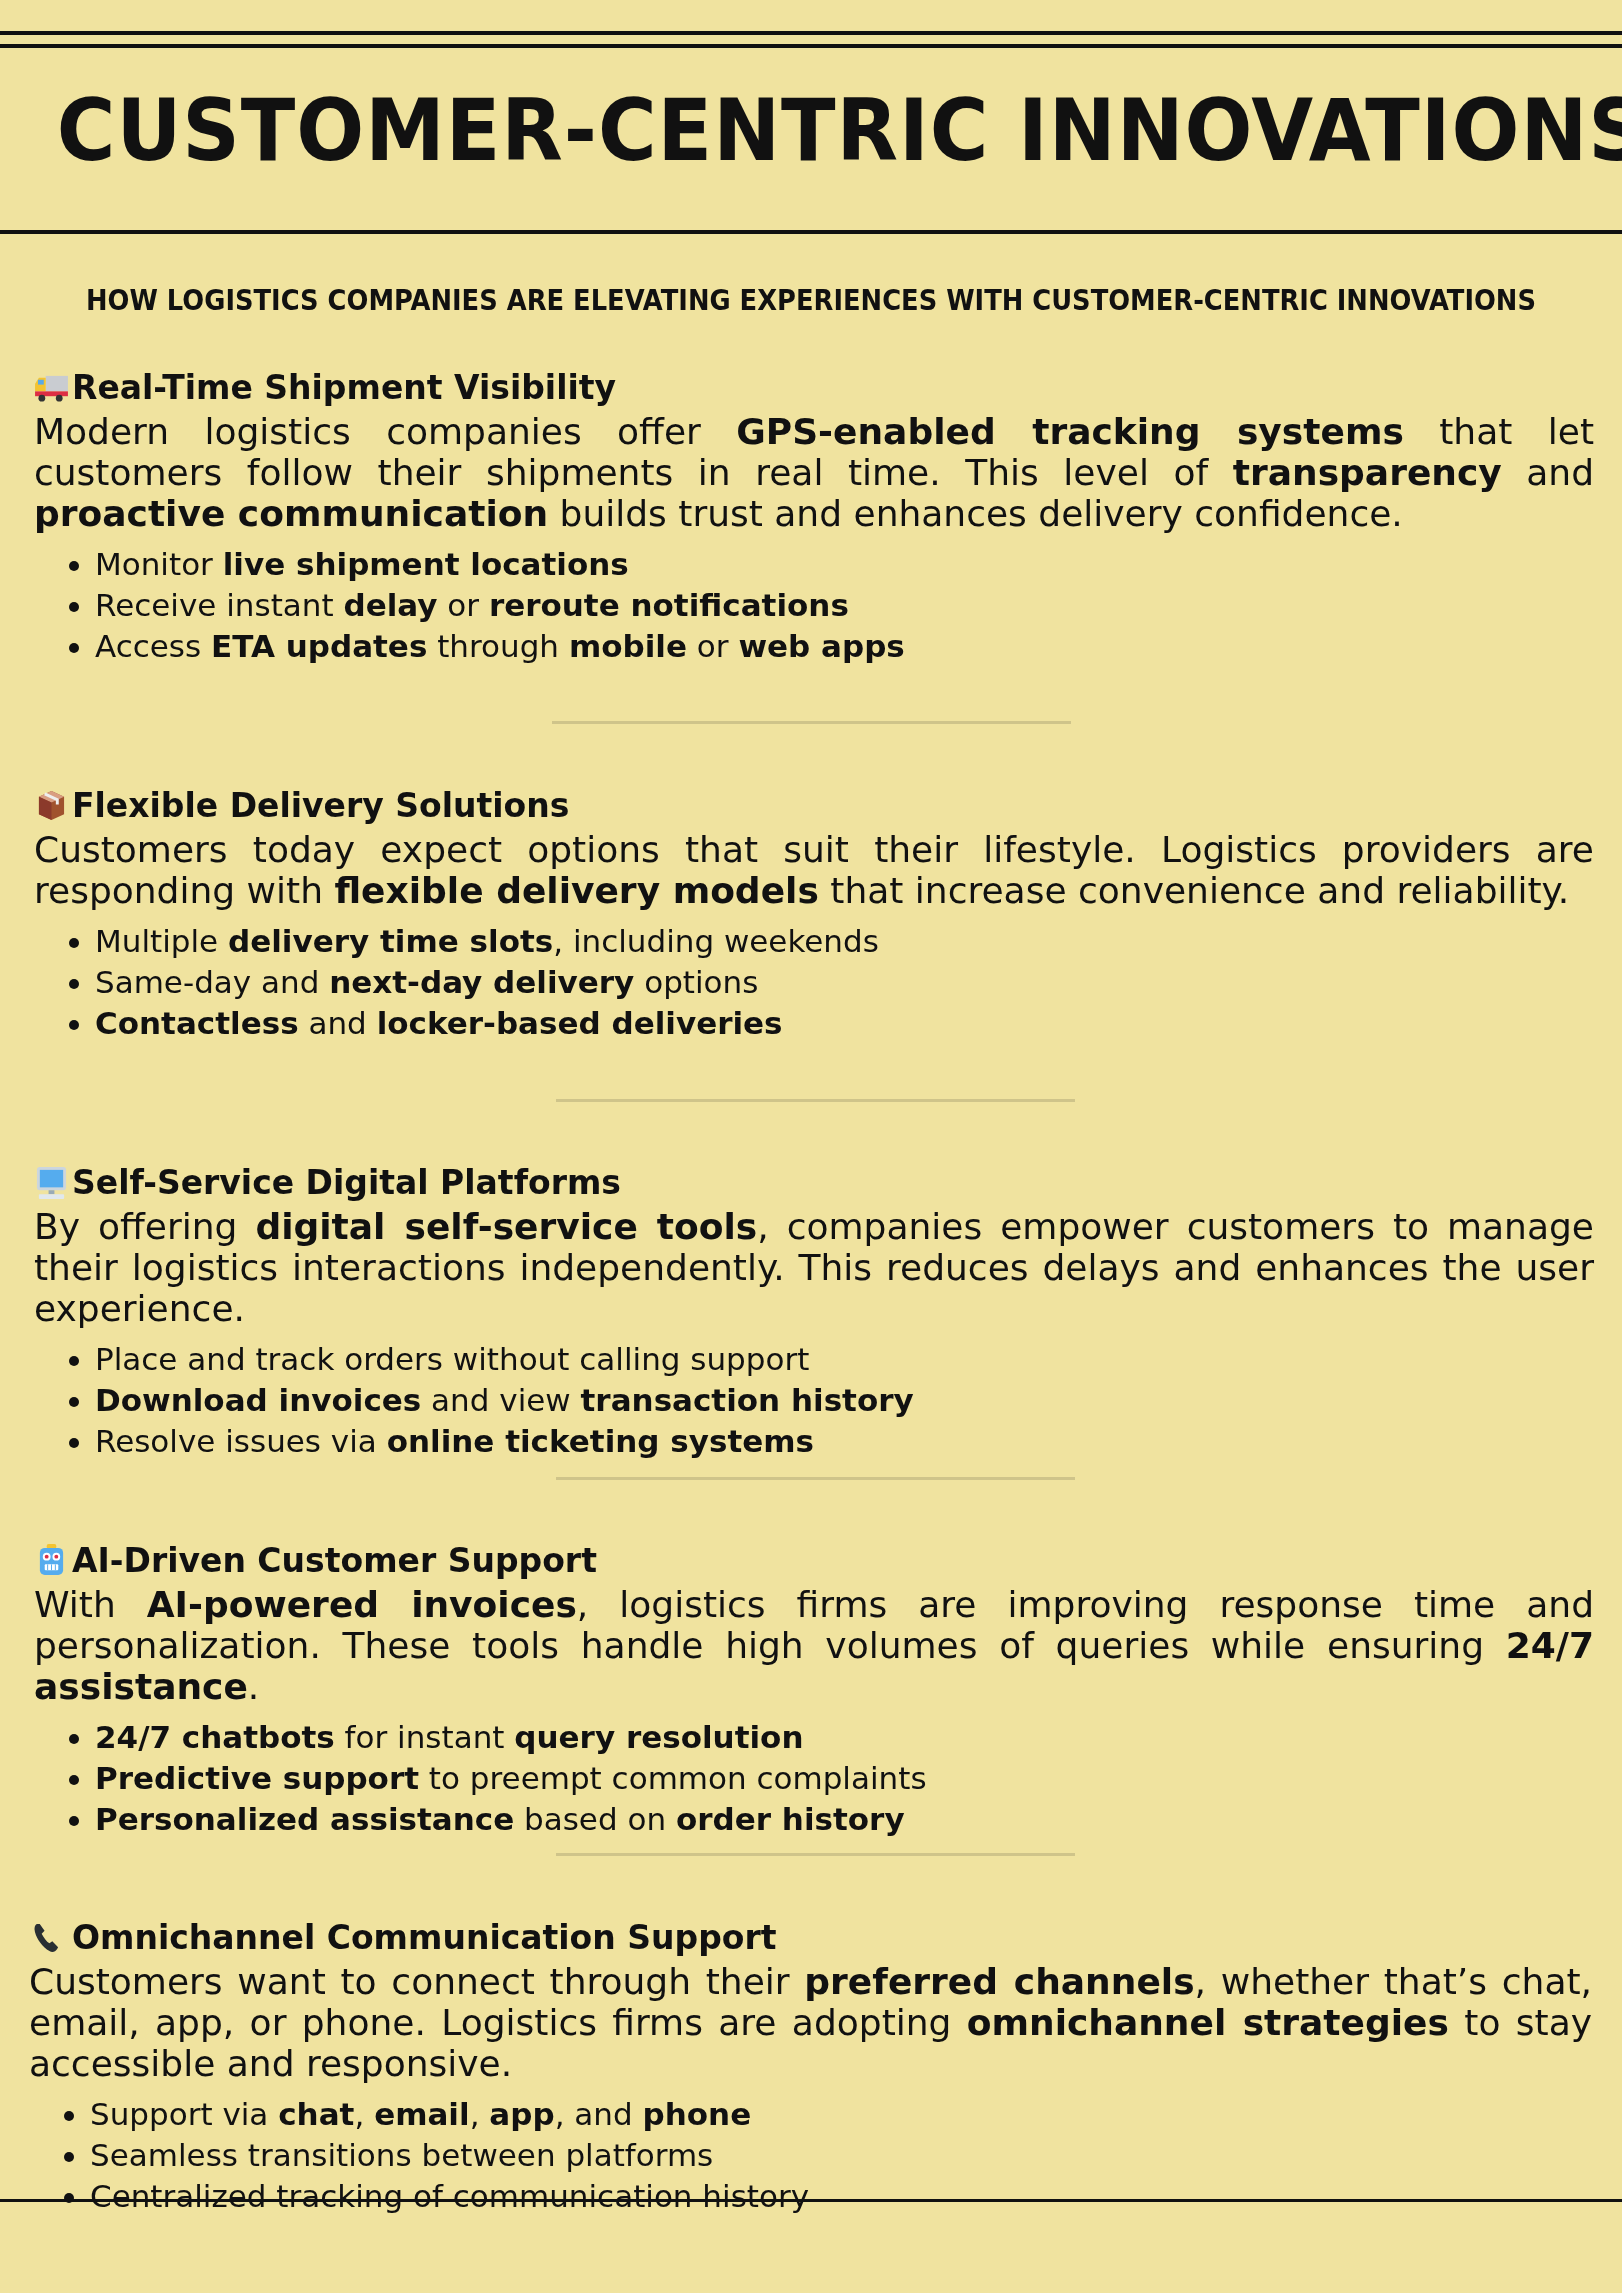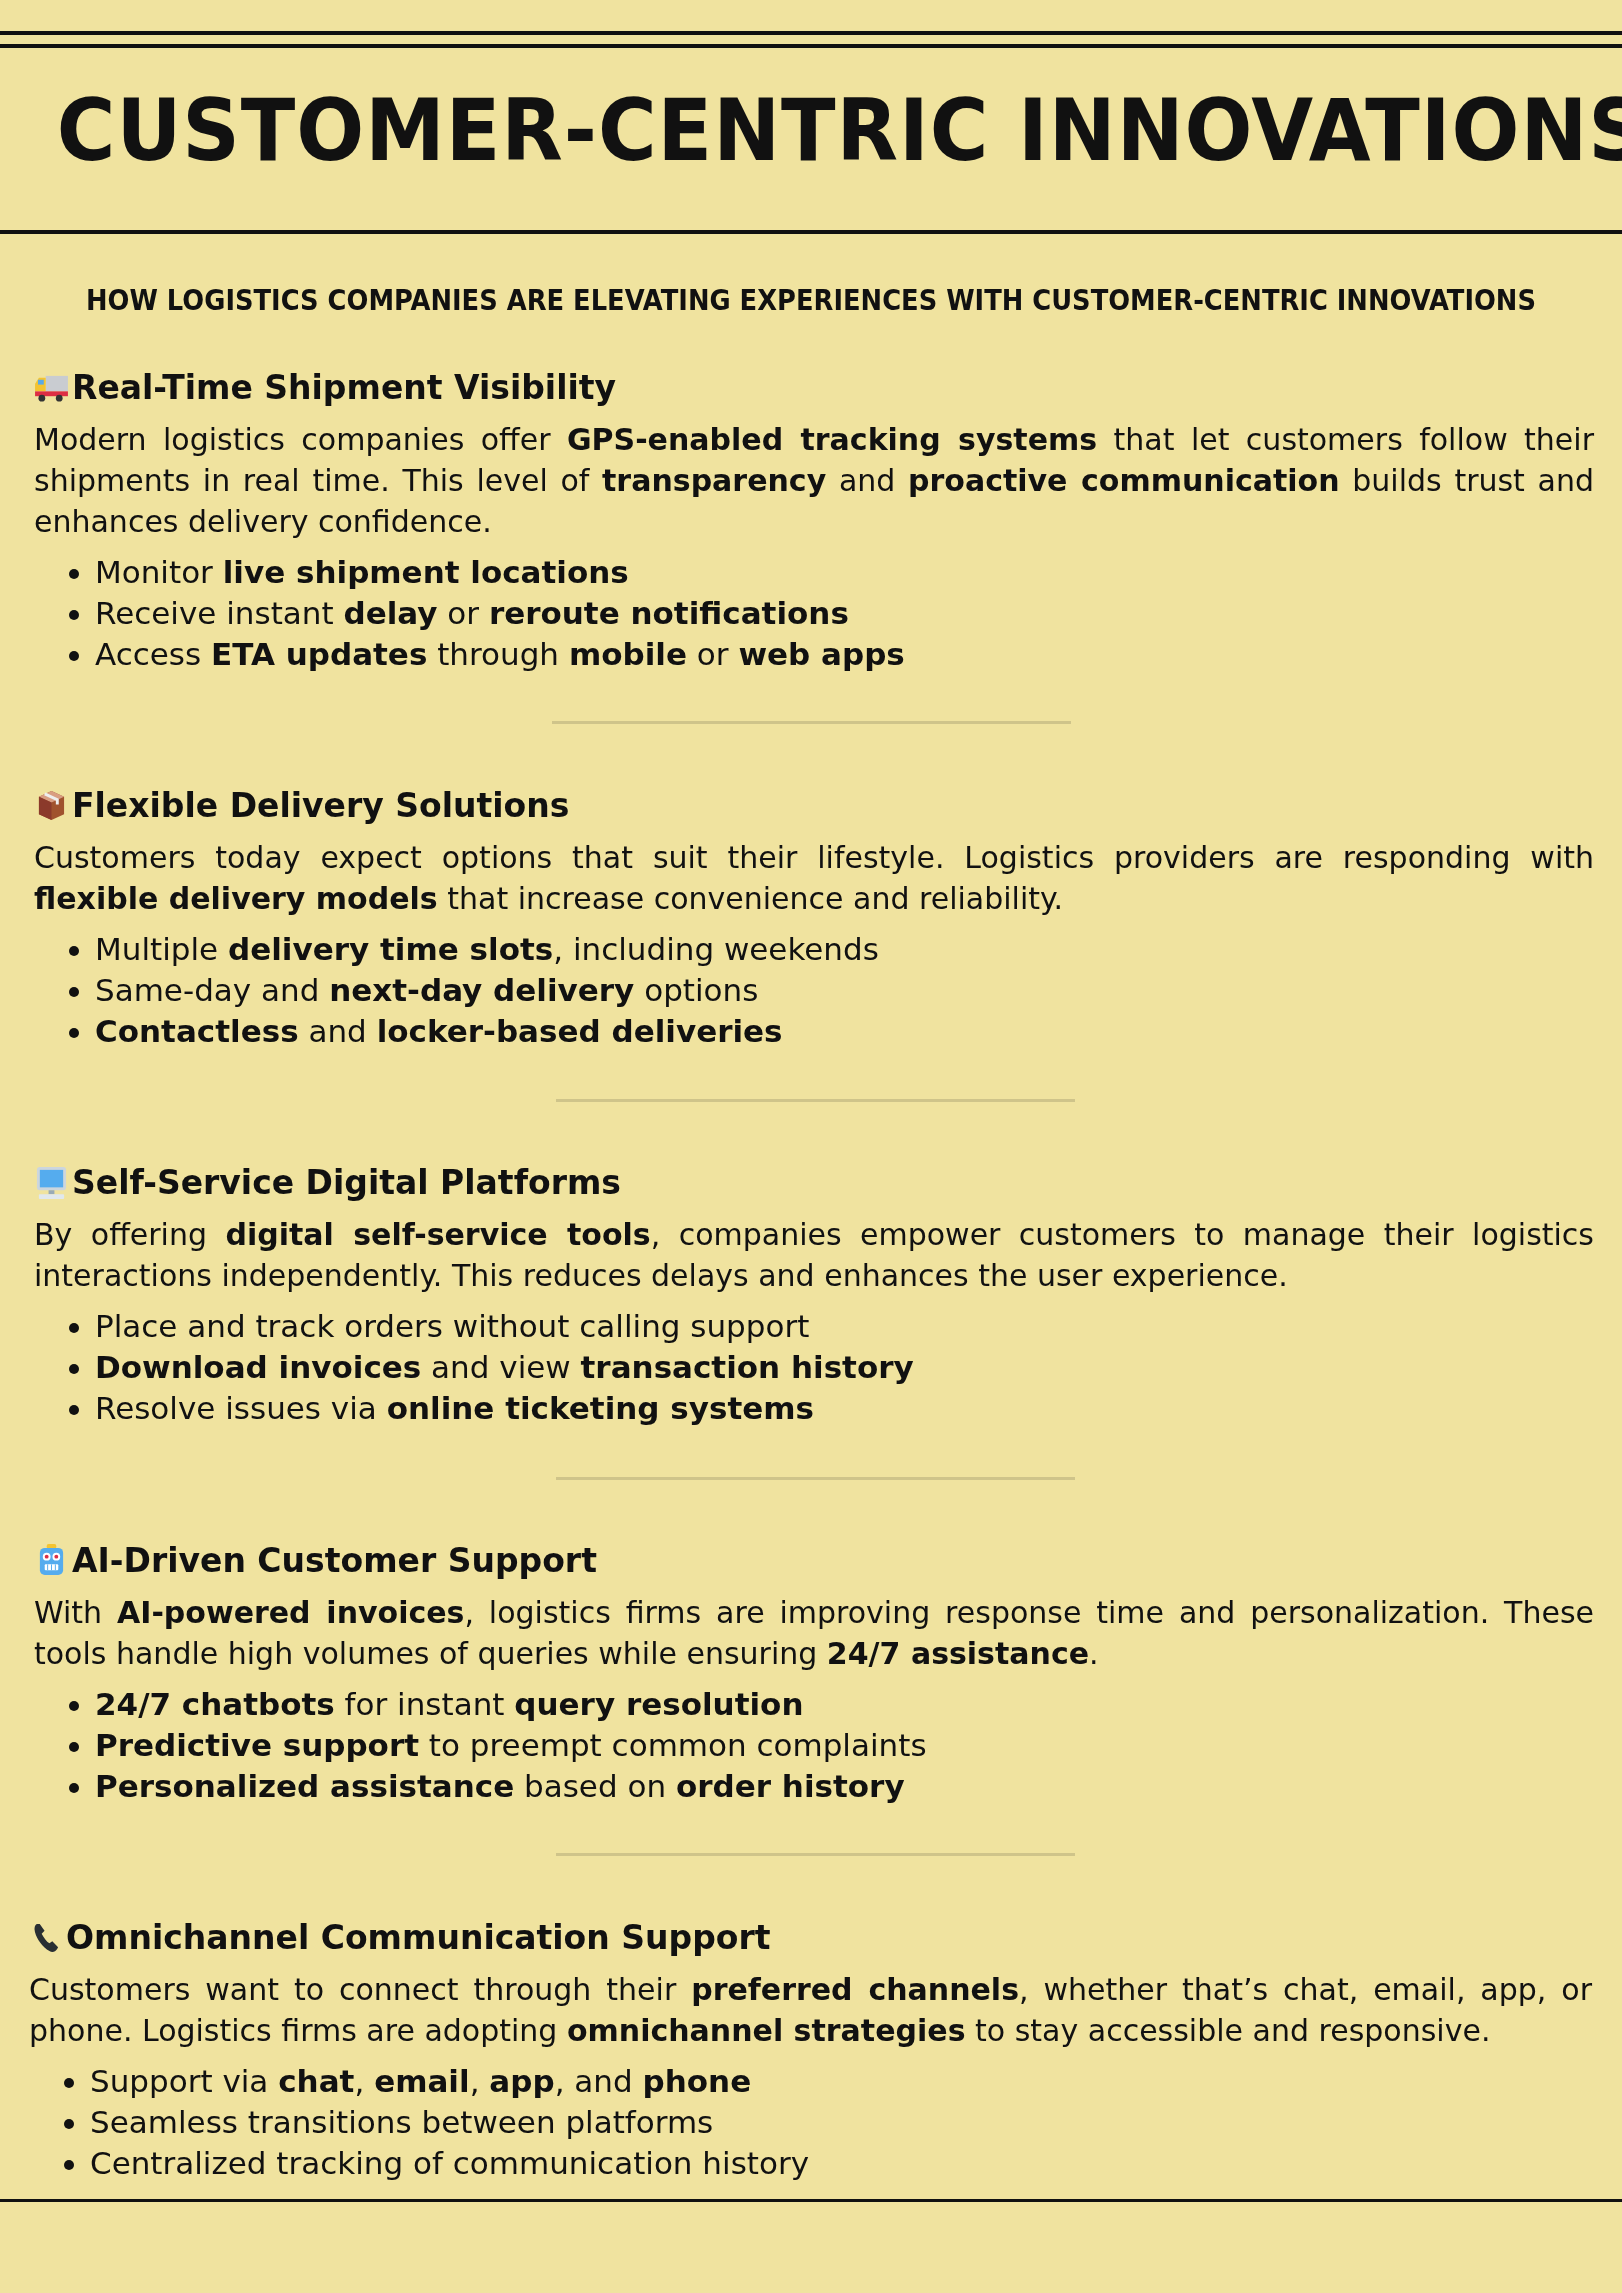--- a/index.html
+++ b/index.html
@@ -13,21 +13,21 @@
     font-family:"DejaVu Sans", sans-serif; font-weight:bold; font-size:86px; letter-spacing:1px;
     transform:scaleX(0.93); transform-origin:center; white-space:nowrap;
   }
   .subtitle {
     position:absolute; left:86px; top:284px; font-size:28px; font-weight:bold;
     white-space:nowrap; transform:scaleX(0.92); transform-origin:left;
   }
   .section { position:absolute; left:34px; width:1560px; }
   .sec-head { display:flex; align-items:center; gap:3px; font-weight:bold; font-size:33px; height:43px; white-space:nowrap; }
   .sec-head .icon { width:35px; height:35px; display:inline-flex; align-items:center; justify-content:center; }
-  .para { font-size:30px; line-height:41px; text-align:justify; text-align-last:left; margin-top:10px; }
+  .para { font-size:36px; line-height:41px; text-align:justify; text-align-last:left; margin-top:2px; }
   .para b, li b { font-weight:bold; }
   ul { margin:10px; padding:0 0 0 51px; font-size:31px; line-height:41px; }
   li { white-space:nowrap; }
   .divider { position:absolute; height:2.9px; background:#cfc48a; width:519px; }
 </style>
 </head>
 <body>
 
 <div class="rule" style="top:31px;height:3.9px;"></div>
 <div class="rule" style="top:44px;height:3.9px;"></div>
@@ -119,21 +119,21 @@
   <div class="para">With <b>AI-powered invoices</b>, logistics firms are improving response time and personalization. These tools handle high volumes of queries while ensuring <b>24/7 assistance</b>.</div>
   <ul>
       <li><b>24/7 chatbots</b> for instant <b>query resolution</b></li>
       <li><b>Predictive support</b> to preempt common complaints</li>
       <li><b>Personalized assistance</b> based on <b>order history</b></li>
     </ul>
 </div>
 <div class="divider" style="left:556px;top:1853px;"></div>
 
 <div class="section" style="top:1916px;left:29px;width:1563px;">
-  <div class="sec-head" style="gap:2px;">
+  <div class="sec-head" style="gap:8px;">
     <span class="icon">
       <svg width="29" height="33" viewBox="0 0 30 34">
           <path d="M5 3 C3 4 2 7 3 11 C5 19 11 27 18 31 C21 33 24 32 26 29 L27 27 L21 21 L18 23 C15 21 12 17 10 13 L13 10 L8 3 Z" fill="#292f33"></path>
         </svg>
     </span>
     <span>Omnichannel Communication Support</span>
   </div>
   <div class="para">Customers want to connect through their <b>preferred channels</b>, whether that’s chat, email, app, or phone. Logistics firms are adopting <b>omnichannel strategies</b> to stay accessible and responsive.</div>
   <ul>
       <li>Support via <b>chat</b>, <b>email</b>, <b>app</b>, and <b>phone</b></li>

